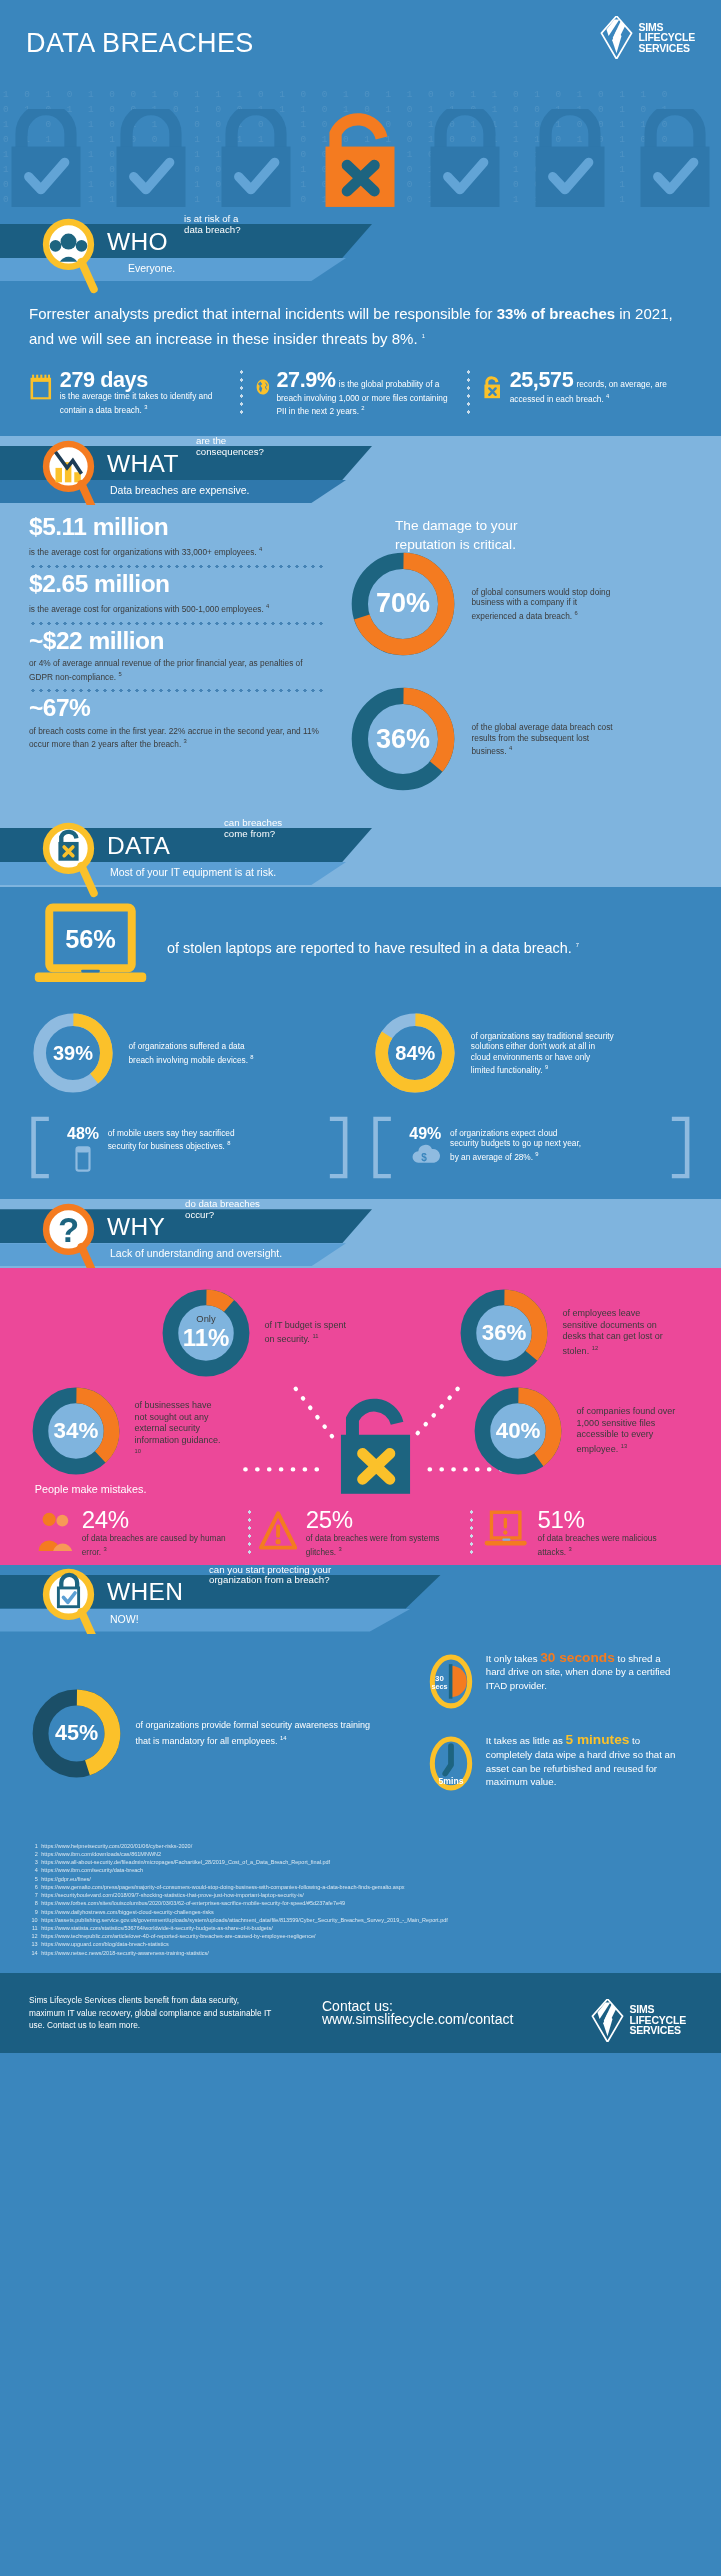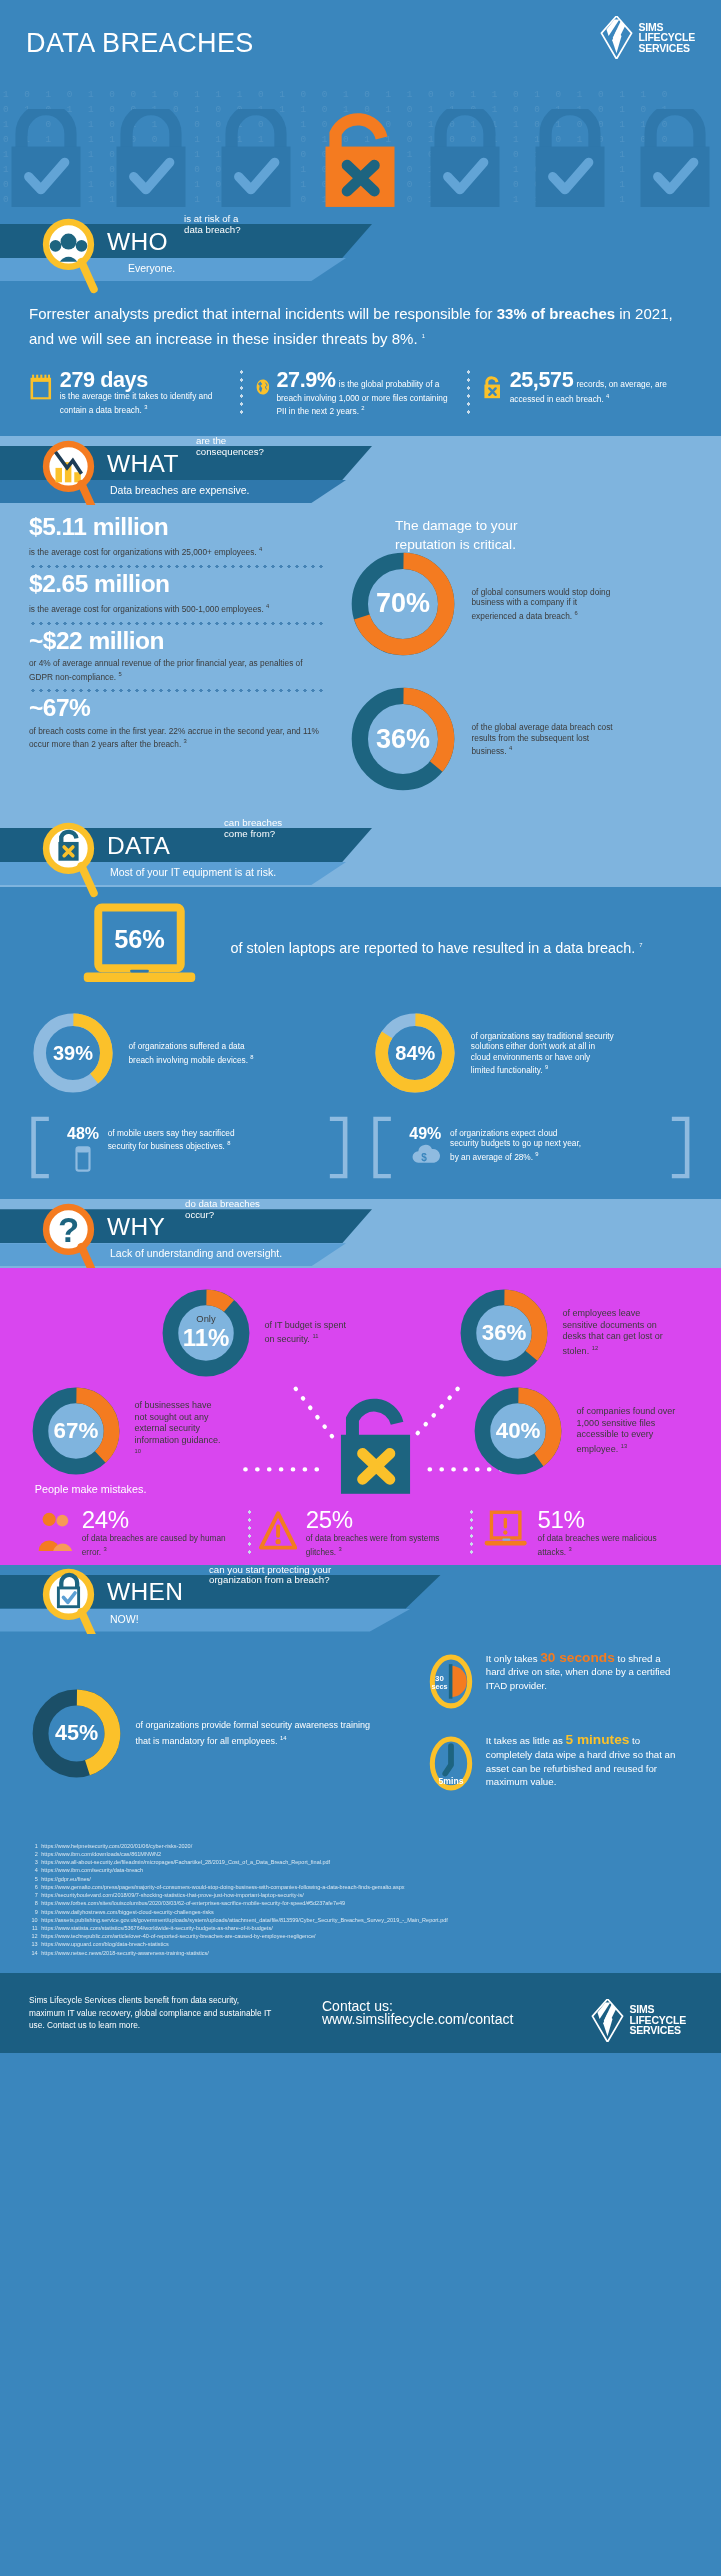--- a/index.html
+++ b/index.html
@@ -99,24 +99,24 @@
   .rep-head { position: absolute; left: 395px; top: 11.5px; font-size: 13.7px; line-height: 19px; color:#ffffff; }
 
   .donut-row { display: flex; align-items: center; gap: 11.5px; }
   .donut { position: relative; flex: none; }
   .donut .inner-label {
     position: absolute; inset: 0; display: flex; align-items: center; justify-content: center;
     flex-direction: column; font-weight: bold; color: #ffffff;
   }
 
   .where-body { background: #3a86bd; padding: 16px 29px 19px 29px; }
-  .laptop-row { display: flex; align-items: center; gap: 29px; justify-content: center; }
+  .laptop-row { display: flex; align-items: center; gap: 15px; }
   .laptop-txt { font-size: 14.4px; line-height: 20px; }
 
-  .why-body { background: #d946ef; color: #3b3b3b; padding: 17.3px 29px 7.2px 29px; position: relative; }
+  .why-body { background: #ec4899; color: #3b3b3b; padding: 17.3px 29px 7.2px 29px; position: relative; }
   .why-txt { font-size: 9px; line-height: 11.5px; color: #3b3b3b; }
   .people-head { font-size: 10.8px; color: #ffffff; padding: 5.8px 0 0 5.8px; }
   .mistakes { display: flex; margin-top: 13px; }
   .mist-cell { flex: 1; display: flex; gap: 8.7px; align-items: flex-start; padding: 0 7.2px; }
   .mist-pct { font-size: 24px; font-weight: normal; color: #ffffff; line-height: 24.5px; letter-spacing: -0.4px; }
   .mist-sub { font-size: 8.3px; line-height: 10.8px; color: #3b3b3b; }
 
   .when-body { background: #3a86bd; padding: 10px 29px 19px 29px; position: relative; min-height: 180px; }
   .clock-item { display: flex; gap: 11.5px; align-items: flex-start; margin-bottom: 24.5px; }
   .clock-txt { font-size: 9.7px; line-height: 13.7px; color: #ffffff; }
@@ -297,21 +297,21 @@
   <div class="what-body">
     <div class="rep-head">
       <div>The damage to your</div>
       <div>reputation is critical.</div>
     </div>
 
     <div style="display:flex;">
       <div class="what-left">
         <div>
           <div class="money">$5.11 million</div>
-          <div class="money-sub"><span>is the average cost for organizations with 25,000+ employees.</span> <span class="sup">4</span></div>
+          <div class="money-sub"><span>is the average cost for organizations with 33,000+ employees.</span> <span class="sup">4</span></div>
         </div>
         <div class="dot-div-h"></div>
         <div>
           <div class="money">$2.65 million</div>
           <div class="money-sub"><span>is the average cost for organizations with 500-1,000 employees.</span> <span class="sup">4</span></div>
         </div>
         <div class="dot-div-h"></div>
         <div>
           <div class="money">~$22 million</div>
           <div class="money-sub"><span>or 4% of average annual revenue of the prior financial year, as penalties of GDPR non-compliance.</span> <span class="sup">5</span></div>
@@ -496,21 +496,21 @@
       </svg>
     </div>
 
     <div style="display:flex; justify-content:space-between; margin-top:-107px;">
       <div class="donut-row">
         <div class="donut" style="width:94px;height:94px;">
           <svg width="94" height="94" viewBox="0 0 42 42">
             <circle cx="21" cy="21" r="15.9" fill="#7fb4de" stroke="#1d6480" stroke-width="7"></circle>
             <circle cx="21" cy="21" r="15.9" fill="none" stroke="#f47b20" stroke-width="7" stroke-dasharray="38 62" stroke-dashoffset="25"></circle>
           </svg>
-          <div class="inner-label" style="font-size:22.4px;">67%</div>
+          <div class="inner-label" style="font-size:22.4px;">34%</div>
         </div>
         <div class="why-txt" style="width:87px;"><span>of businesses have not sought out any external security information guidance.</span> <span class="sup">10</span></div>
       </div>
 
       <div class="donut-row" style="margin-right:14.4px;">
         <div class="donut" style="width:94px;height:94px;">
           <svg width="94" height="94" viewBox="0 0 42 42">
             <circle cx="21" cy="21" r="15.9" fill="#7fb4de" stroke="#1d6480" stroke-width="7"></circle>
             <circle cx="21" cy="21" r="15.9" fill="none" stroke="#f47b20" stroke-width="7" stroke-dasharray="40 60" stroke-dashoffset="25"></circle>
           </svg>

